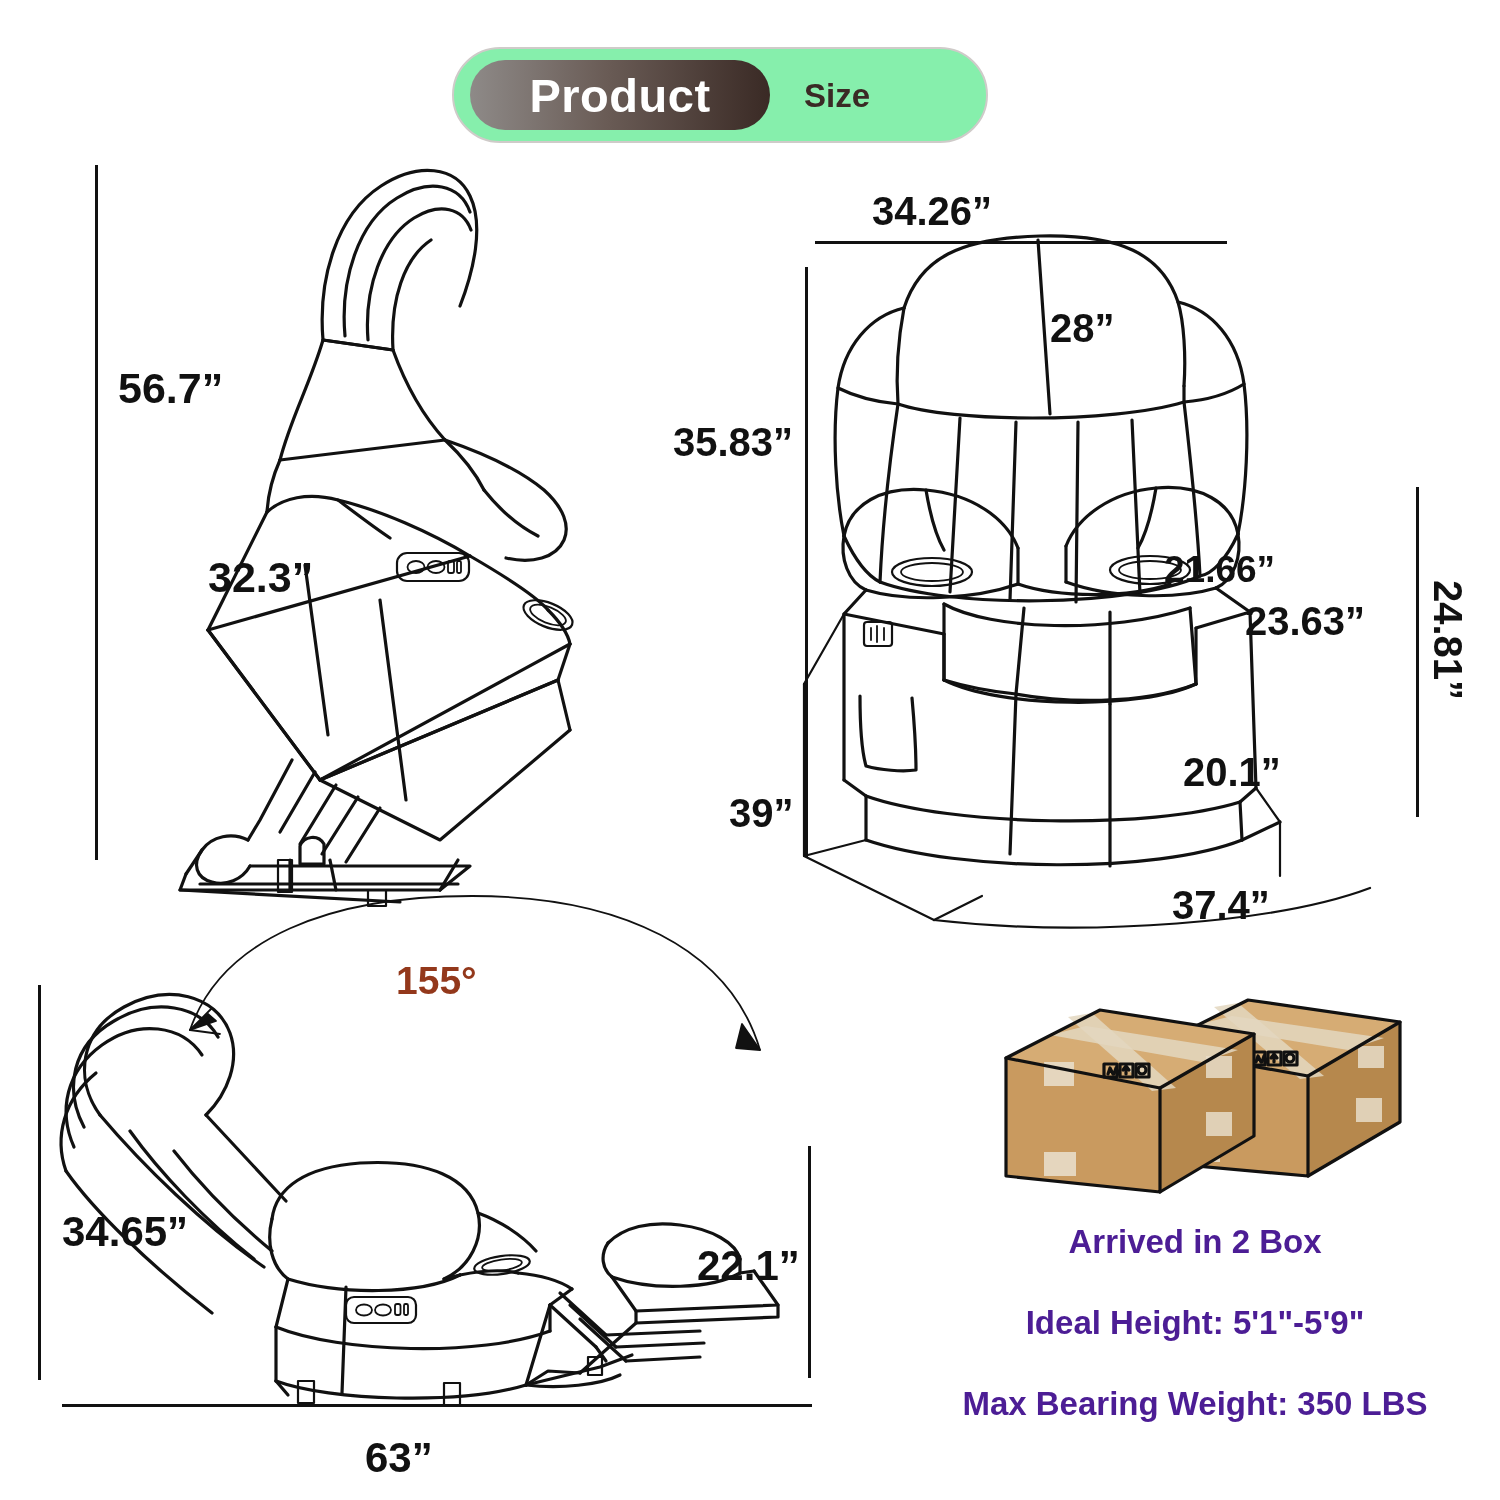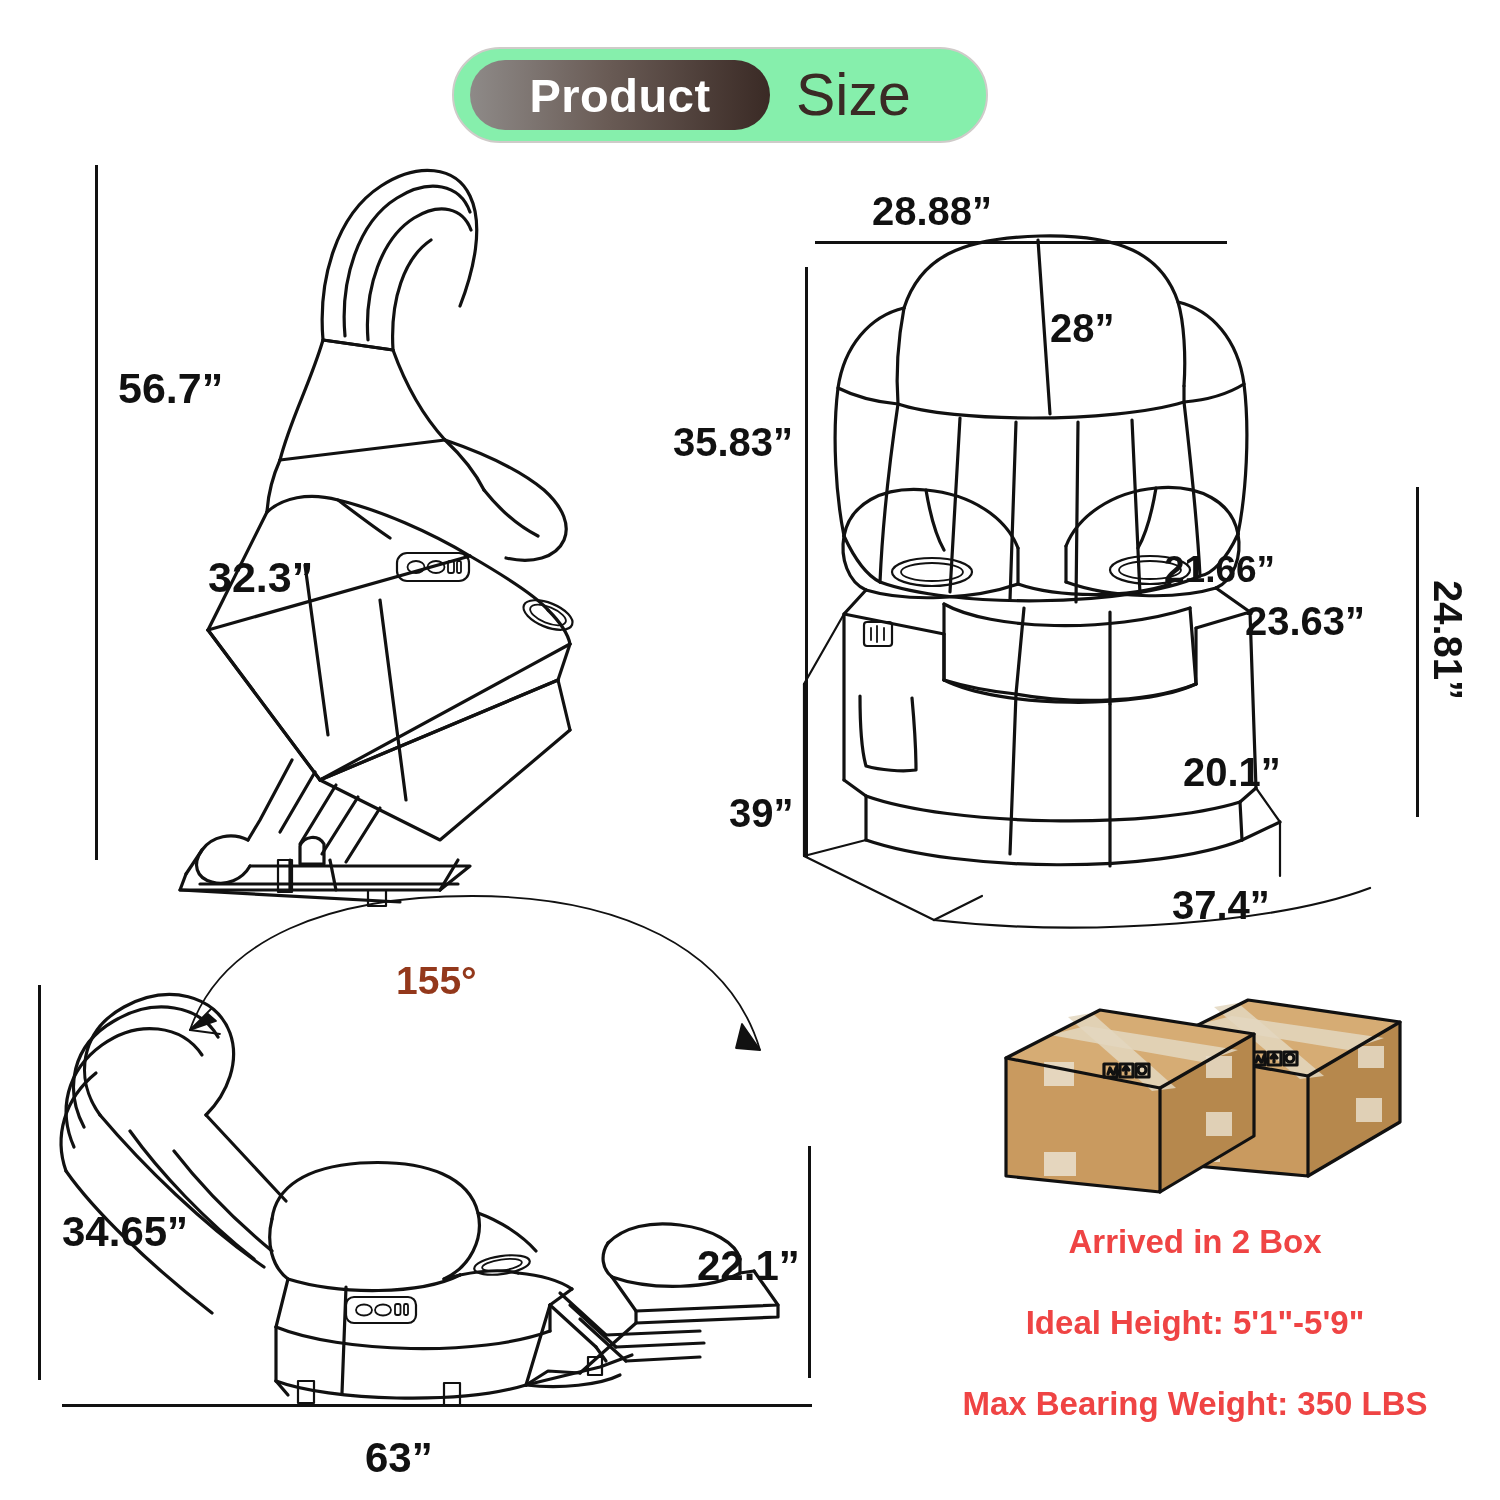--- a/index.html
+++ b/index.html
@@ -41,23 +41,23 @@
   }
   #title-pill .pill-text {
     color: #ffffff;
     font-size: 47px;
     font-weight: bold;
     letter-spacing: 0.5px;
     line-height: 1;
   }
   #title-suffix {
     color: #3a2a25;
-    font-size: 59px;
-    font-weight: normal;
-    margin-left: 26px;
+    font-size: 33px;
+    font-weight: bold;
+    margin-left: 34px;
     line-height: 1;
   }
 
   
   .dim {
     position: absolute;
     color: #111111;
     font-weight: bold;
     white-space: nowrap;
     line-height: 1;
@@ -95,21 +95,21 @@
     stroke-linecap: round;
   }
   .draw .thin { stroke-width: 2.2; }
   .draw .hair { stroke-width: 1.8; }
 
   
   #boxes { position: absolute; left: 1000px; top: 980px; width: 440px; height: 220px; }
   #info-lines { position: absolute; left: 900px; top: 1225px; width: 590px; }
   .info-line {
     text-align: center;
-    color: #ef4444;
+    color: #4c1d95;
     font-weight: bold;
     font-size: 33px;
     margin-bottom: 48px;
     white-space: nowrap;
     line-height: 1;
   }
 </style>
 </head>
 <body>
 
@@ -278,21 +278,21 @@
   <path class="thin" d="M-6 448 L-6 620"></path>
   <path class="thin" d="M-6 620 L56 604"></path>
   <path class="thin" d="M-6 620 L124 684"></path>
   <path class="thin" d="M124 684 L172 660"></path>
 
   <path class="thin" d="M124 684 C280 702 470 686 560 652"></path>
   <path d="M432 604 L470 586"></path>
   <path class="thin" d="M446 552 L470 586 L470 640"></path>
 </svg>
 
-<div class="dim" style="left:872px; top:191px; font-size:40px;">28.88”</div>
+<div class="dim" style="left:872px; top:191px; font-size:40px;">34.26”</div>
 
 <div class="dim" style="left:1050px; top:308px; font-size:40px;">28”</div>
 
 <div class="dim" style="left:673px; top:422px; font-size:40px;">35.83”</div>
 
 <div class="dim" style="left:1132px; top:551px; font-size:37px;margin-left:32px;">21.66”</div>
 
 <div class="dim" style="left:1245px; top:601px; font-size:40px;">23.63”</div>
 
 <div class="dim vrot" style="left:1468px; top:580px; font-size:40px;">24.81”</div>

